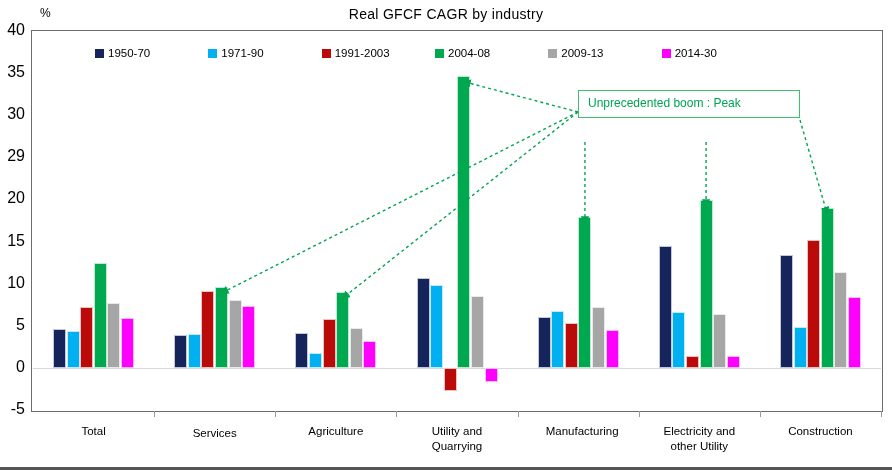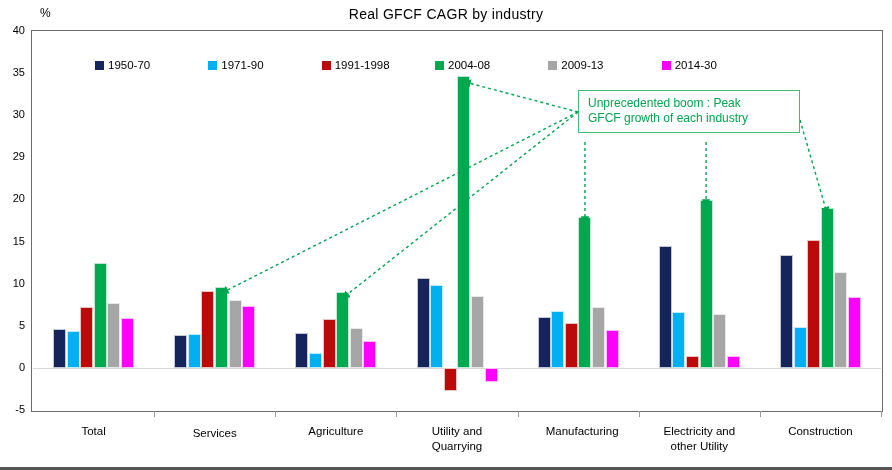--- a/index.html
+++ b/index.html
@@ -41,21 +41,21 @@
   }
   
   #y-axis{
     position:absolute;
     left:0;top:30px;
     width:29px;height:382px;
   }
   .ytick{
     position:absolute;
     right:4px;
-    font-size:11px;
+    font-size:16px;
     color:#000;
     transform:translateY(-50%);
     text-align:center;
     white-space:nowrap;
   }
   #zero-line{
     position:absolute;
     left:0;right:0;
     height:1px;
     background:#d9d9d9;
@@ -66,21 +66,20 @@
     left:95px;top:47px;
     width:680px;
     display:flex;
     align-items:center;
   }
   .legend-item{
     display:flex;align-items:center;
     width:120px;
     font-size:11.5px;color:#000;
     white-space:nowrap;
-    margin-top:12px;
   }
   .legend-swatch{
     width:9px;height:9px;
     margin-right:4px;
     display:inline-block;
     flex:0 0 auto;
   }
   
   #bars-layer{
     position:absolute;
@@ -160,21 +159,21 @@
       <div class="legend-item">
         <span class="legend-swatch" style="background: rgb(21, 37, 92);"></span>
         <span>1950-70</span>
       </div>
       <div class="legend-item">
         <span class="legend-swatch" style="background: rgb(0, 176, 240);"></span>
         <span>1971-90</span>
       </div>
       <div class="legend-item">
         <span class="legend-swatch" style="background: rgb(187, 10, 10);"></span>
-        <span>1991-1998</span>
+        <span>1991-2003</span>
       </div>
       <div class="legend-item">
         <span class="legend-swatch" style="background: rgb(0, 169, 79);"></span>
         <span>2004-08</span>
       </div>
       <div class="legend-item">
         <span class="legend-swatch" style="background: rgb(166, 166, 166);"></span>
         <span>2009-13</span>
       </div>
       <div class="legend-item">
@@ -283,16 +282,15 @@
       <line x1="578" y1="112" x2="221.51428571428573" y2="293.03555555555556" stroke="#00a550" stroke-width="1.4" stroke-dasharray="3,3" marker-end="url(#ah)"></line>
       <line x1="578" y1="112" x2="342.65714285714284" y2="298.0888888888889" stroke="#00a550" stroke-width="1.4" stroke-dasharray="3,3" marker-end="url(#ah)"></line>
       <line x1="578" y1="112" x2="463.8" y2="81.63777777777776" stroke="#00a550" stroke-width="1.4" stroke-dasharray="3,3" marker-end="url(#ah)"></line>
       <line x1="584.9428571428571" y1="142" x2="584.9428571428571" y2="223.13111111111112" stroke="#00a550" stroke-width="1.4" stroke-dasharray="3,3" marker-end="url(#ah)"></line>
       <line x1="706.0857142857142" y1="142" x2="706.0857142857142" y2="206.2866666666667" stroke="#00a550" stroke-width="1.4" stroke-dasharray="3,3" marker-end="url(#ah)"></line>
       <line x1="800" y1="120" x2="827.2285714285714" y2="213.86666666666667" stroke="#00a550" stroke-width="1.4" stroke-dasharray="3,3" marker-end="url(#ah)"></line>
     </svg>
 
   <div id="annotation-box">
     <span>Unprecedented boom : Peak</span>
-    <span>GFCF growth of each industry</span>
   </div>
 
 </div>
 
 </body></html>

